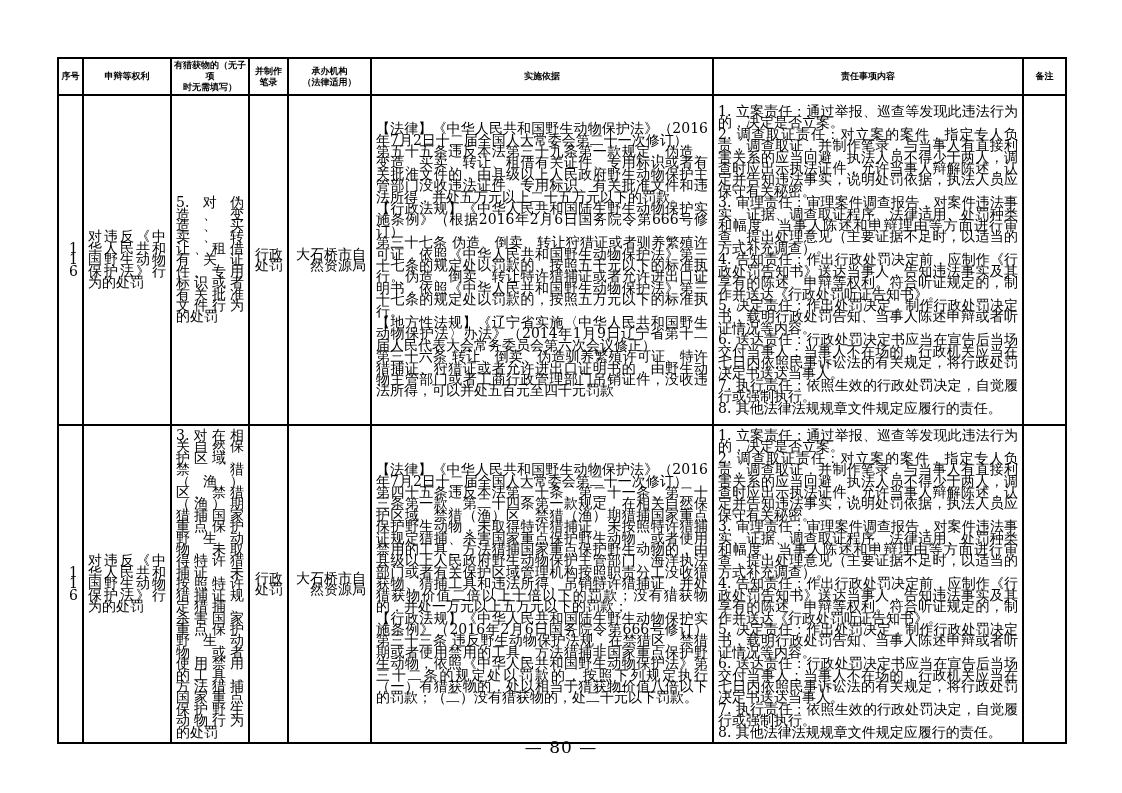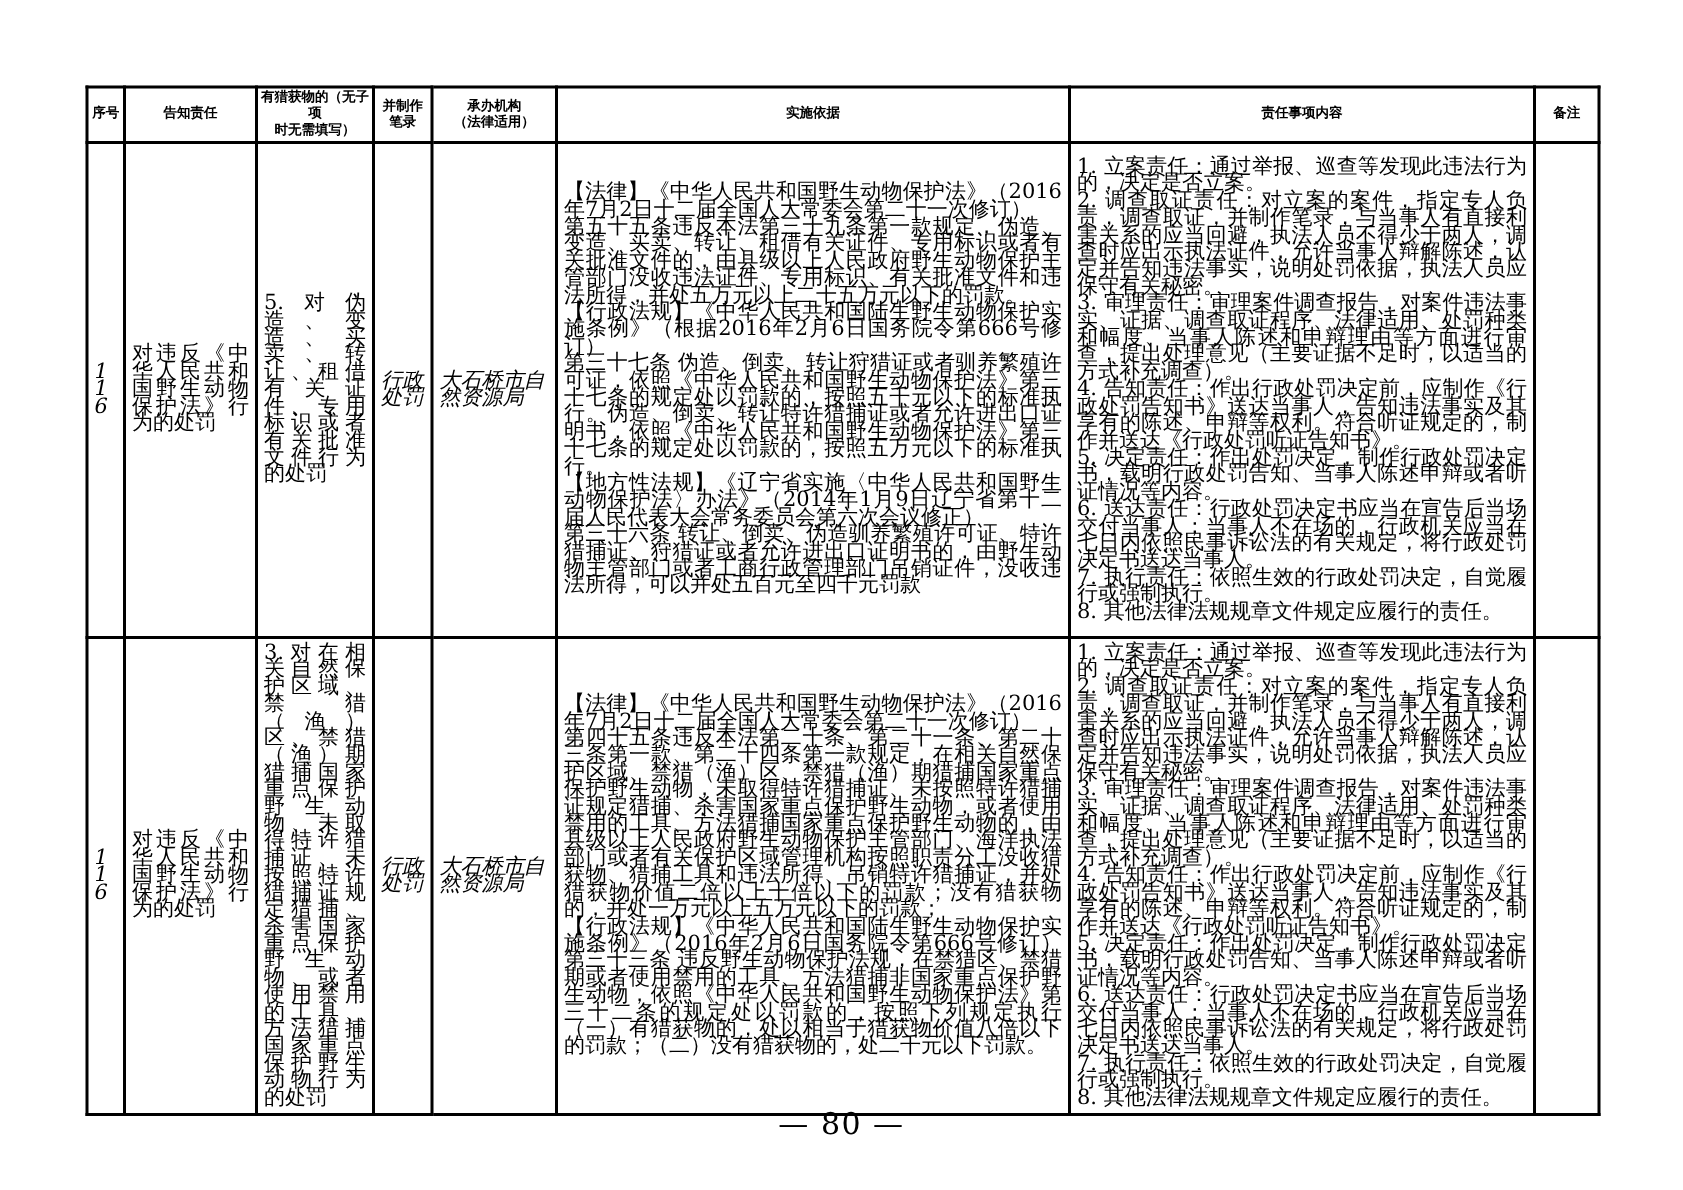--- a/index.html
+++ b/index.html
@@ -38,34 +38,34 @@
     font-weight: bold;
     text-align: center;
     font-size: 9px;
     line-height: 11px;
     height: 22px;
     white-space: pre-wrap;
     padding: 1px 2px;
   }
   tr.body-row-1 td { height: 324px; }
   tr.body-row-2 td { height: 312px; }
-  .c-center { text-align: left; font-style: italic; }
+  .c-center { text-align: right; }
   .c-left   { text-align: justify; }
   .c-block  {
     text-align: justify;
     white-space: pre-wrap;
     vertical-align: middle;
   }
   .page-number {
     position: absolute;
     left: 0;
     top: 737px;
     width: 100%;
     text-align: center;
-    font-size: 20px;
+    font-size: 17px;
     letter-spacing: 1px;
     font-family: "DejaVu Serif", serif;
   }
 </style>
 </head>
 <body>
 
 <div class="page">
 
   <table class="matrix">
@@ -75,21 +75,21 @@
       <col style="width:78px">
       <col style="width:39px">
       <col style="width:83px">
       <col style="width:342px">
       <col style="width:310px">
       <col style="width:43px">
     </colgroup>
     <thead>
       <tr>
         <th>序号</th>
-        <th>告知责任</th>
+        <th>申辩等权利</th>
         <th>有猎获物的（无子项
 时无需填写）</th>
         <th>并制作笔录</th>
         <th>承办机构
 （法律适用）</th>
         <th>实施依据</th>
         <th>责任事项内容</th>
         <th>备注</th>
       </tr>
     </thead>

